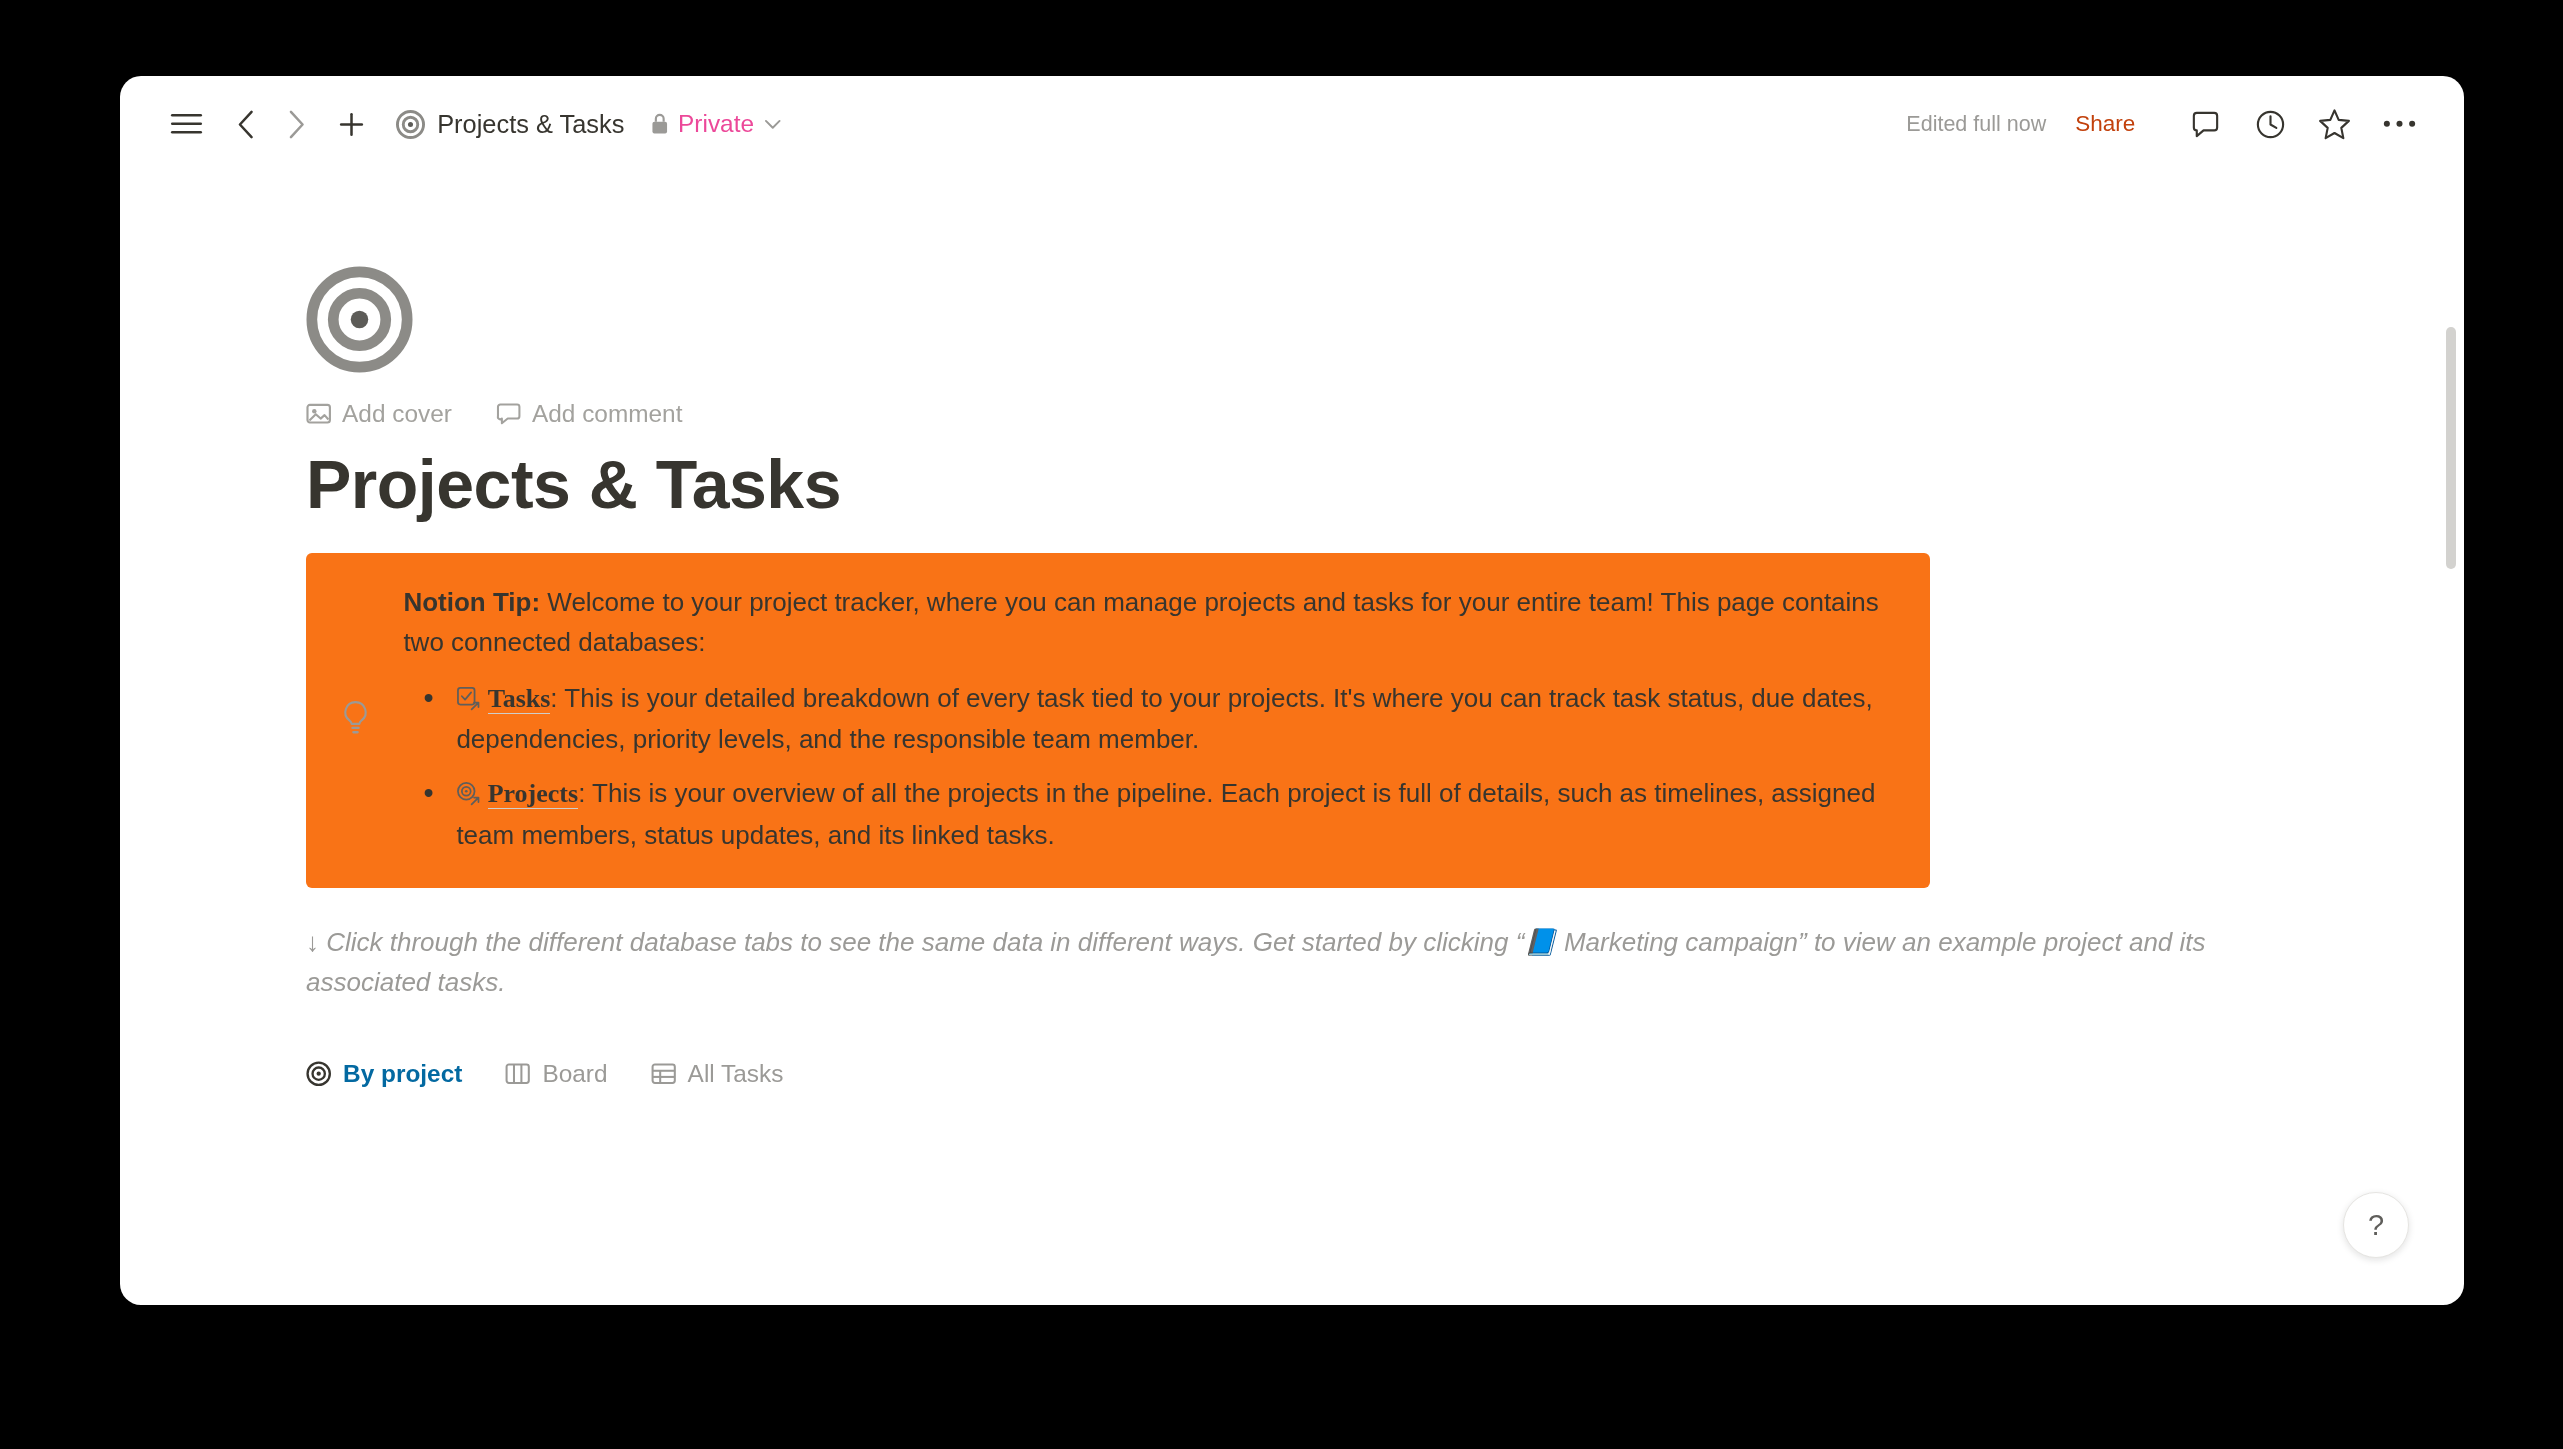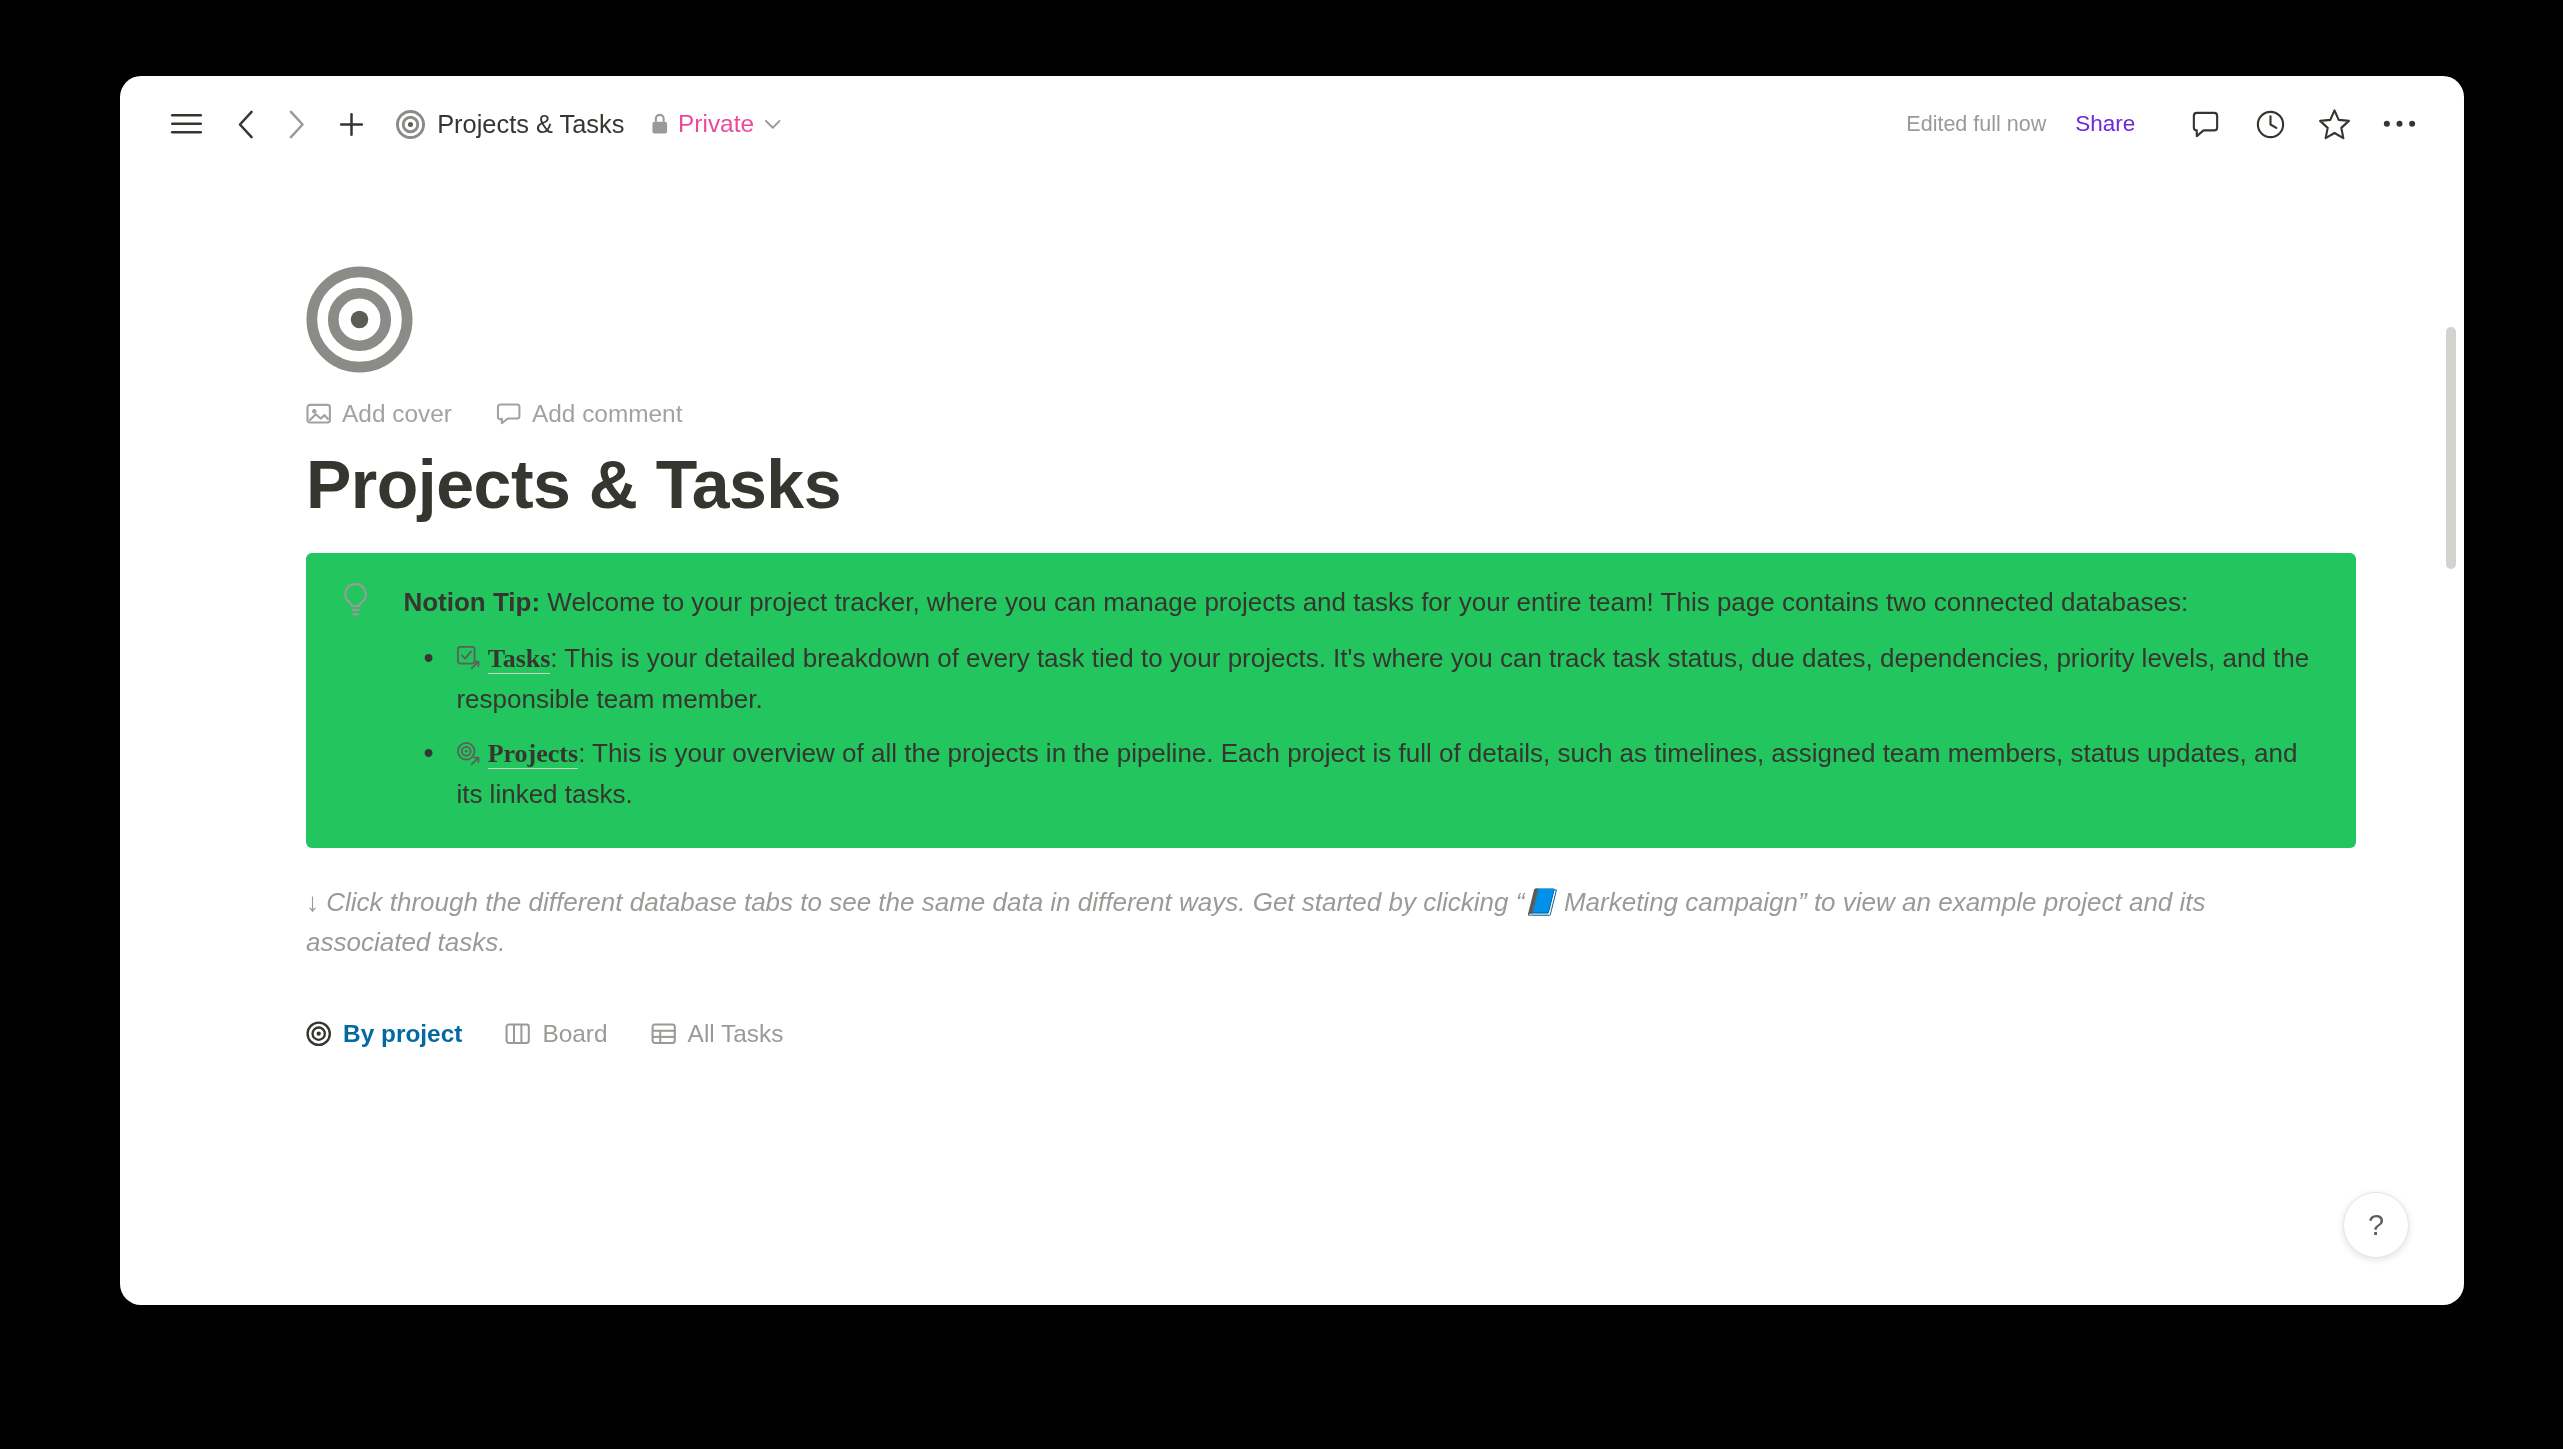--- a/index.html
+++ b/index.html
@@ -83,21 +83,21 @@
     gap: 0px;
   }
   .edited-label {
     font-size: 21.5px;
     color: #9b9a97;
     margin-right: 29px;
     white-space: nowrap;
   }
   .share-label {
     font-size: 22.5px;
-    color: #6d28d9;
+    color: #c2410c;
     font-weight: 500;
     margin-right: 31px;
     cursor: pointer;
     white-space: nowrap;
   }
   .tb-right .tb-icon { width: 51px; height: 51px; margin-left: 13.7px; }
 
   
   #page-scroll {
     position: relative;
@@ -142,27 +142,28 @@
     font-size: 68px;
     line-height: 1.1;
     font-weight: bold;
     color: #37352f;
     letter-spacing: -0.5px;
     margin: 9.8px 0 31px 0;
   }
 
   
   .callout {
-    background: #22c55e;
+    background: #f97316;
     border-radius: 5.9px;
     padding: 29px 35px 33px 35px;
     box-sizing: border-box;
-    width: 2050px;
+    width: 1624px;
     display: flex;
     gap: 23.4px;
+    align-items: center;
   }
   .callout-emoji {
     font-size: 31px;
     line-height: 1.5;
     flex: 0 0 auto;
     width: 39px;
     color: #9b9a97;
   }
   .callout-body {
     font-size: 26px;

